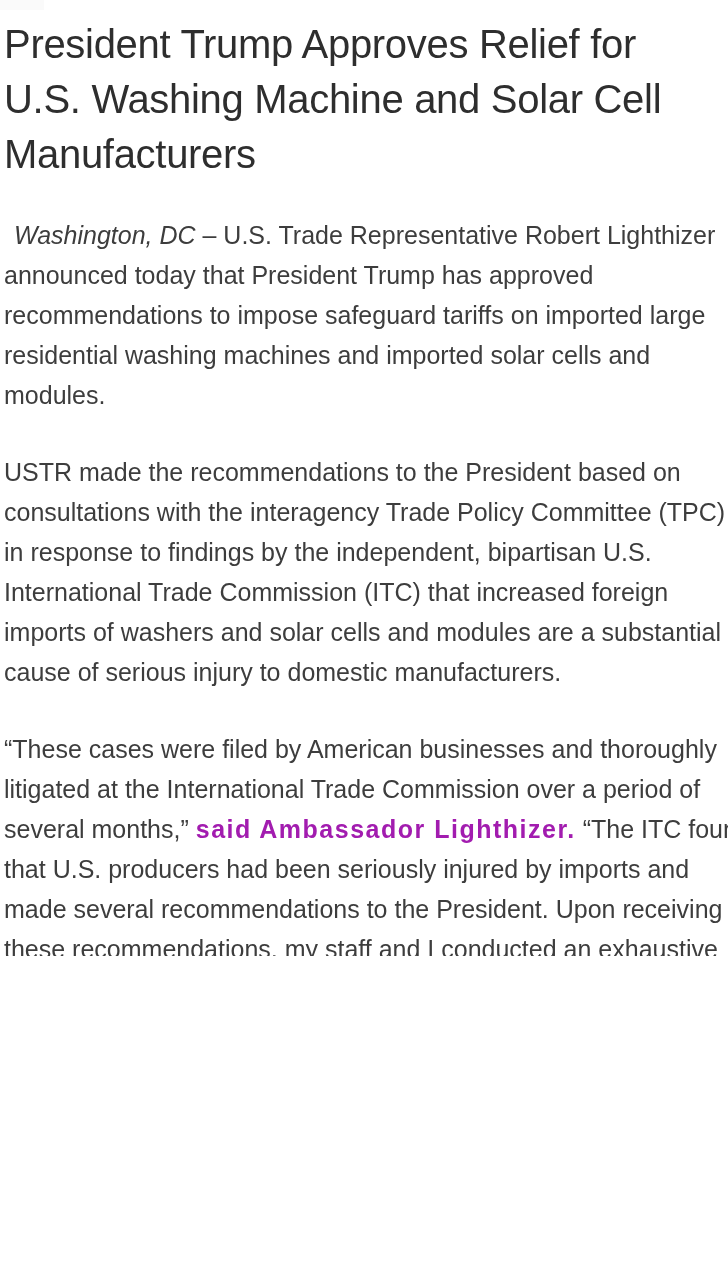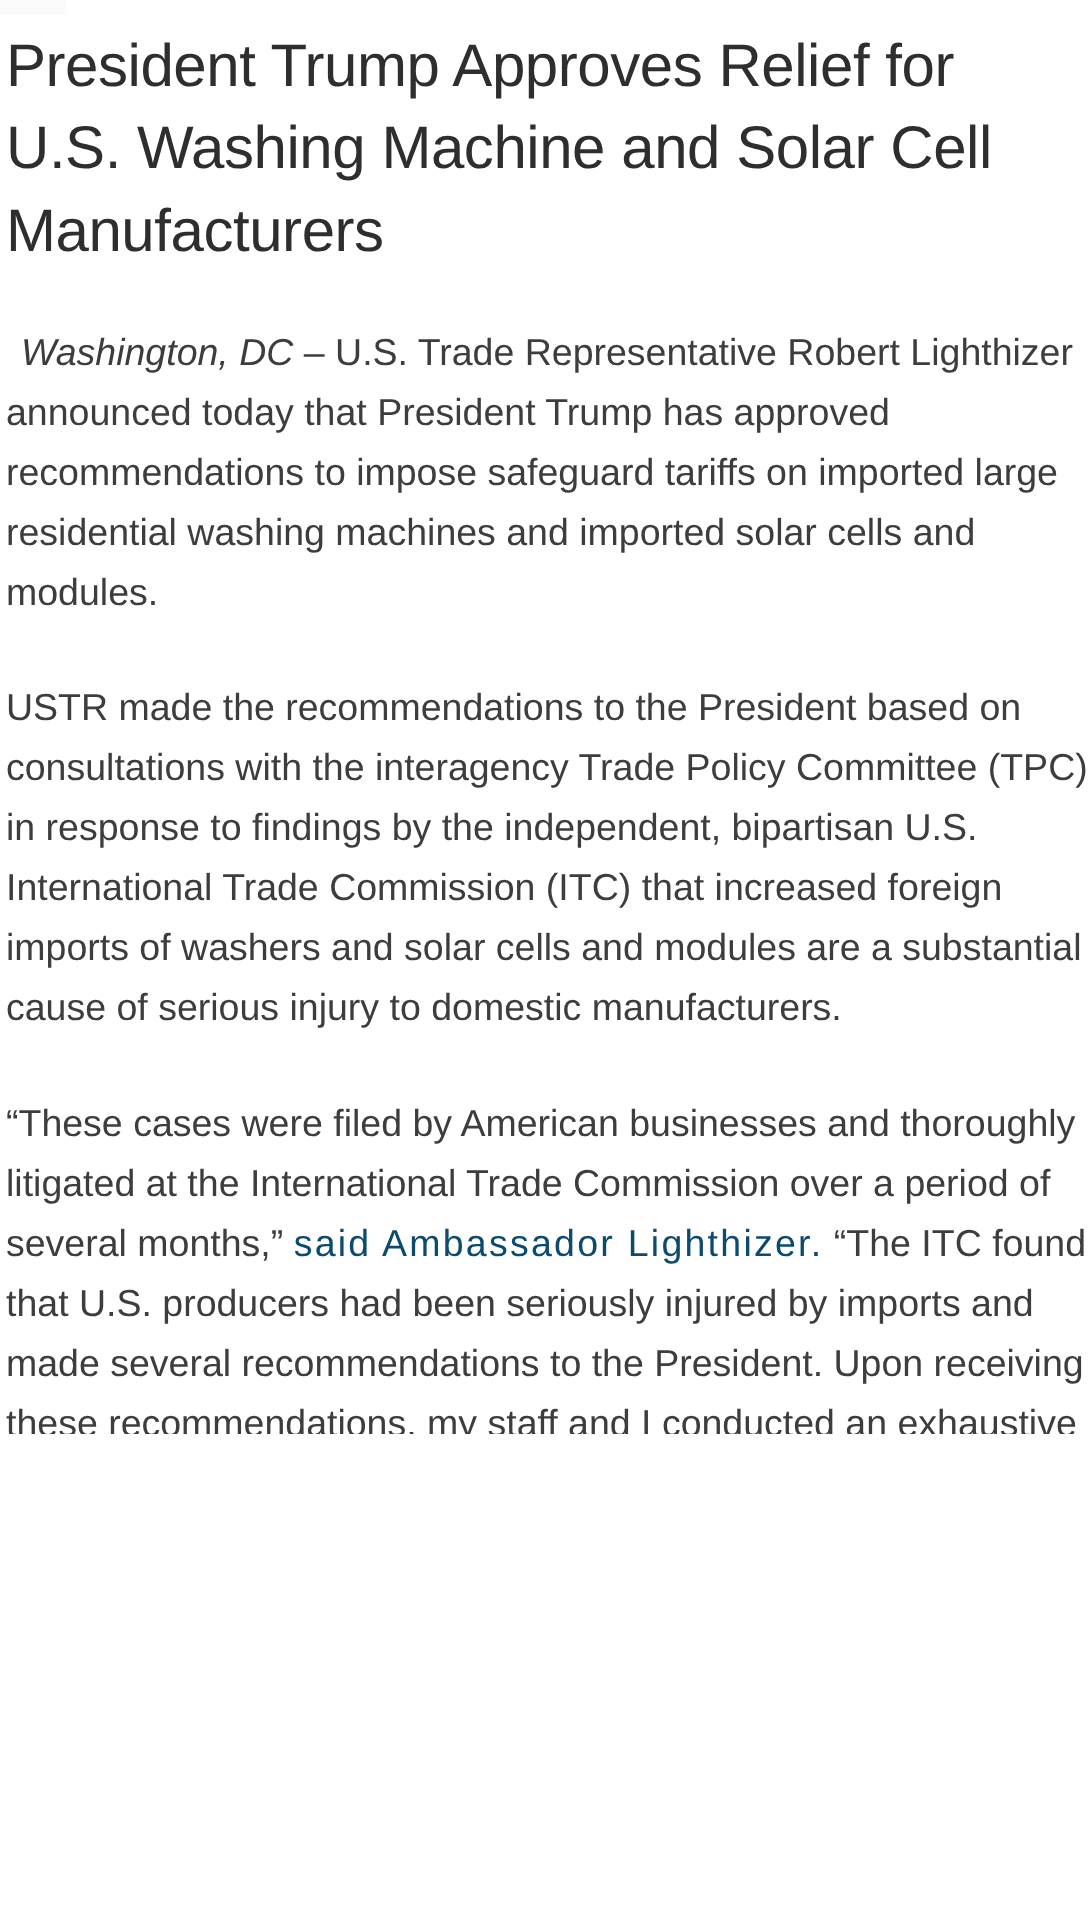--- a/index.html
+++ b/index.html
@@ -45,23 +45,23 @@
     margin: 0 0 37px 0;
     font-size: 25px;
     line-height: 40px;
     letter-spacing: 0;
     white-space: pre-line;
   }
 
   .dateline { font-style: italic; margin-left: 10px; }
 
   .attribution {
-    font-weight: 400;
+    font-weight: 700;
     letter-spacing: 1.5px;
-    color: #0c4a6e;
+    color: #a21caf;
   }
 
   .home-indicator {
     position: absolute;
     left: 232px;
     top: 1249px;
     width: 265px;
     height: 11px;
     border-radius: 6px;
     background: #0c0c0c;

